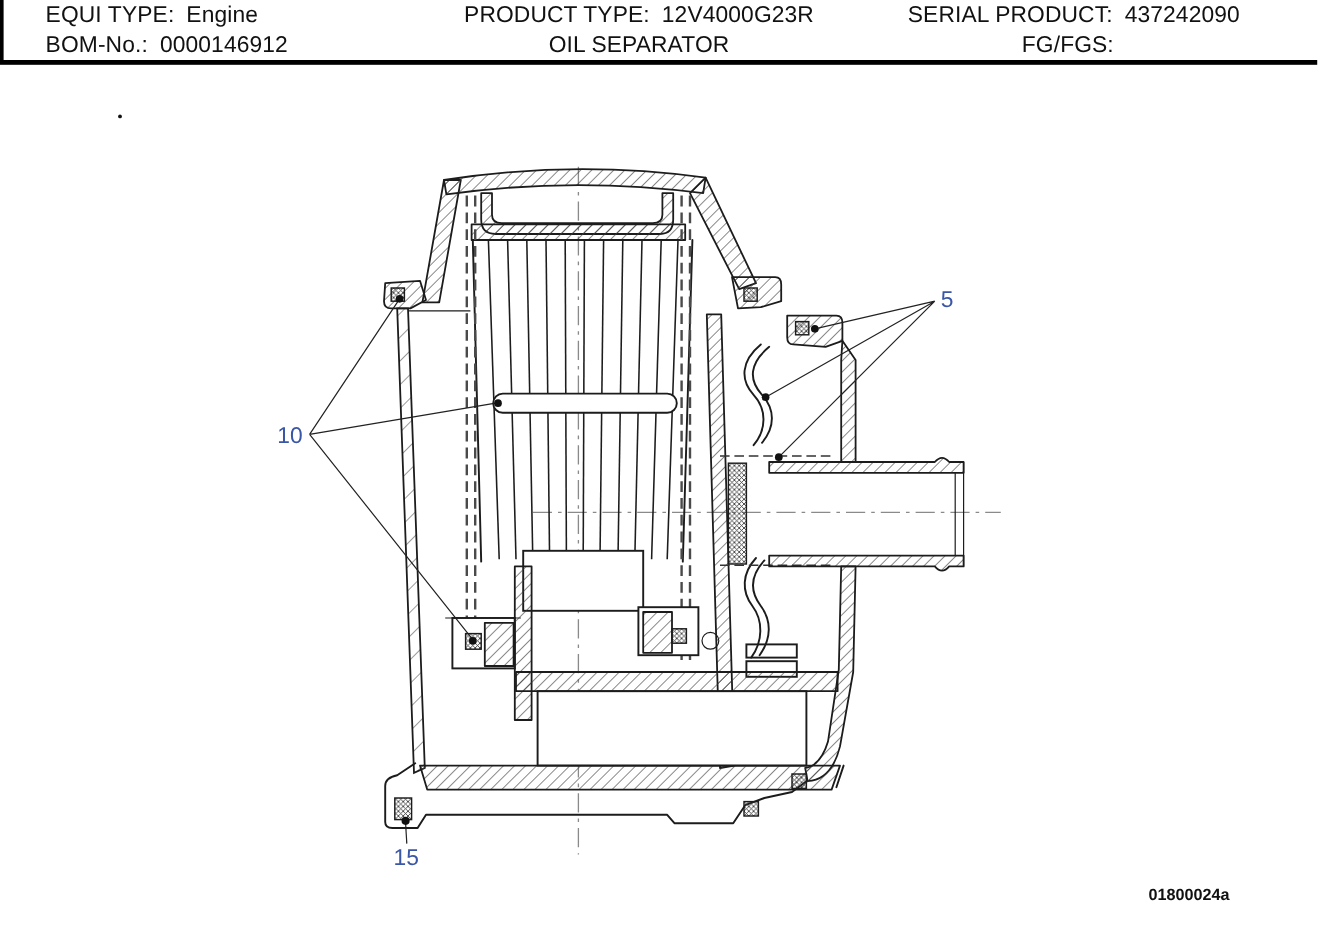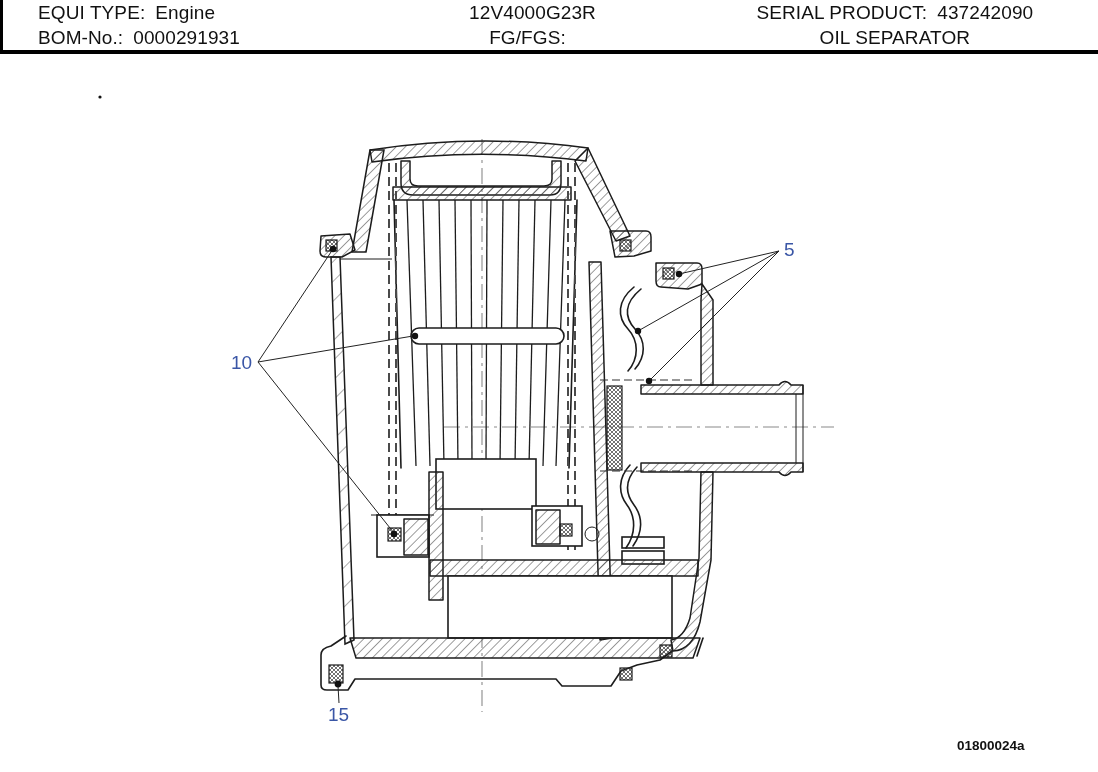--- a/index.html
+++ b/index.html
@@ -33,36 +33,37 @@
 <body>
 
 <div class="page">
 
   <div class="hdr">
     <div class="hcell c1">
       <span class="lab">EQUI TYPE:</span>
       <span>Engine</span>
     </div>
     <div class="hcell c2">
+      <span class="lab">PRODUCT TYPE:</span>
       <span>12V4000G23R</span>
     </div>
     <div class="hcell c3">
       <span class="lab">SERIAL PRODUCT:</span>
       <span>437242090</span>
     </div>
     <div class="hcell c1">
       <span class="lab">BOM-No.:</span>
-      <span>0000291931</span>
+      <span>0000146912</span>
+    </div>
+    <div class="hcell c2">
+      <span>OIL SEPARATOR</span>
     </div>
     <div class="hcell c3">
       <span class="lab">FG/FGS:</span>
       <span></span>
-    </div>
-    <div class="hcell c2">
-      <span>OIL SEPARATOR</span>
     </div>
   </div>
 
   <svg class="stage" width="1098" height="772" viewBox="0 0 1098 772">
     <defs>
       <pattern id="h1" width="6.5" height="6.5" patternUnits="userSpaceOnUse" patternTransform="rotate(45)">
         <line x1="0" y1="0" x2="0" y2="6.5" stroke="#3a3a3a" stroke-width="1"></line>
       </pattern>
       <pattern id="h2" width="14" height="14" patternUnits="userSpaceOnUse" patternTransform="rotate(45)">
         <line x1="0" y1="0" x2="0" y2="14" stroke="#555" stroke-width="1"></line>

